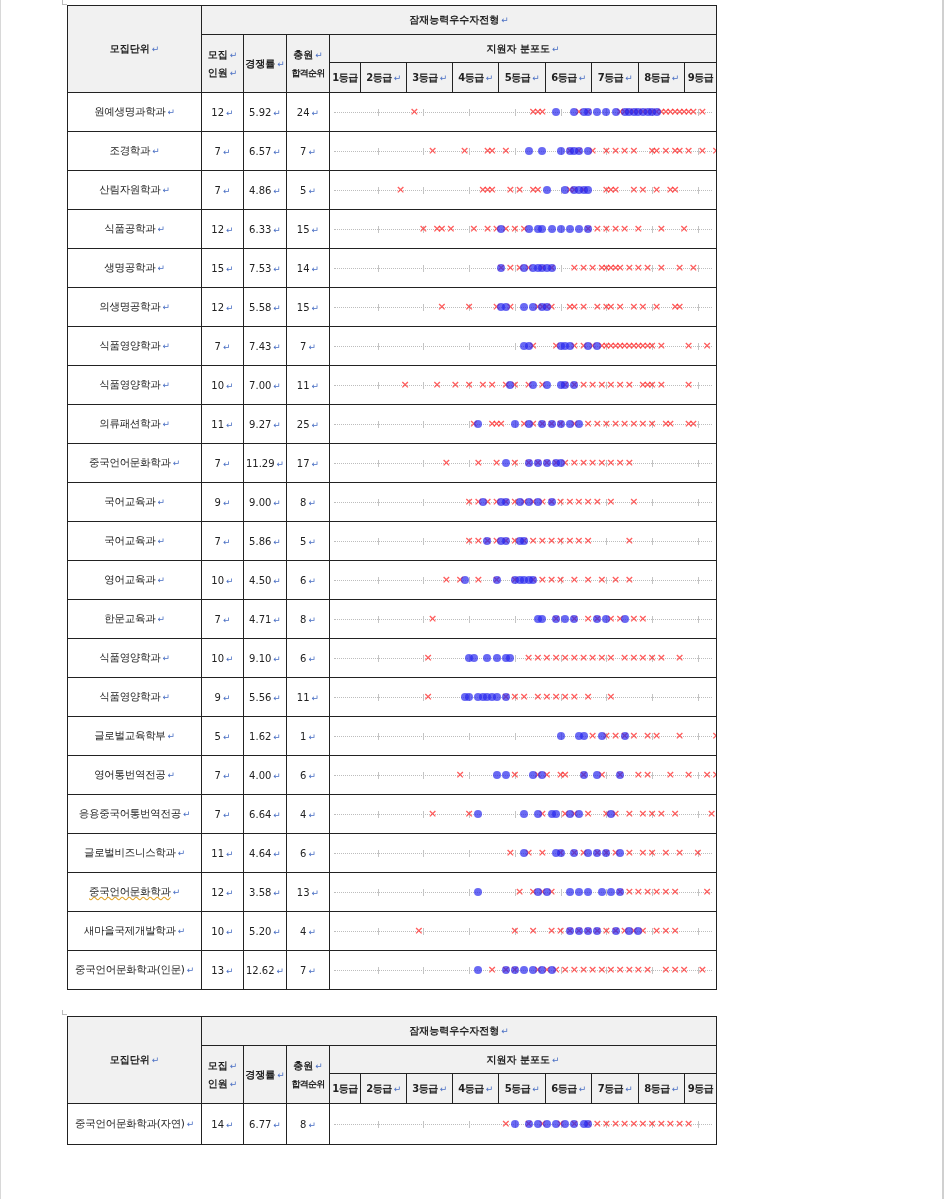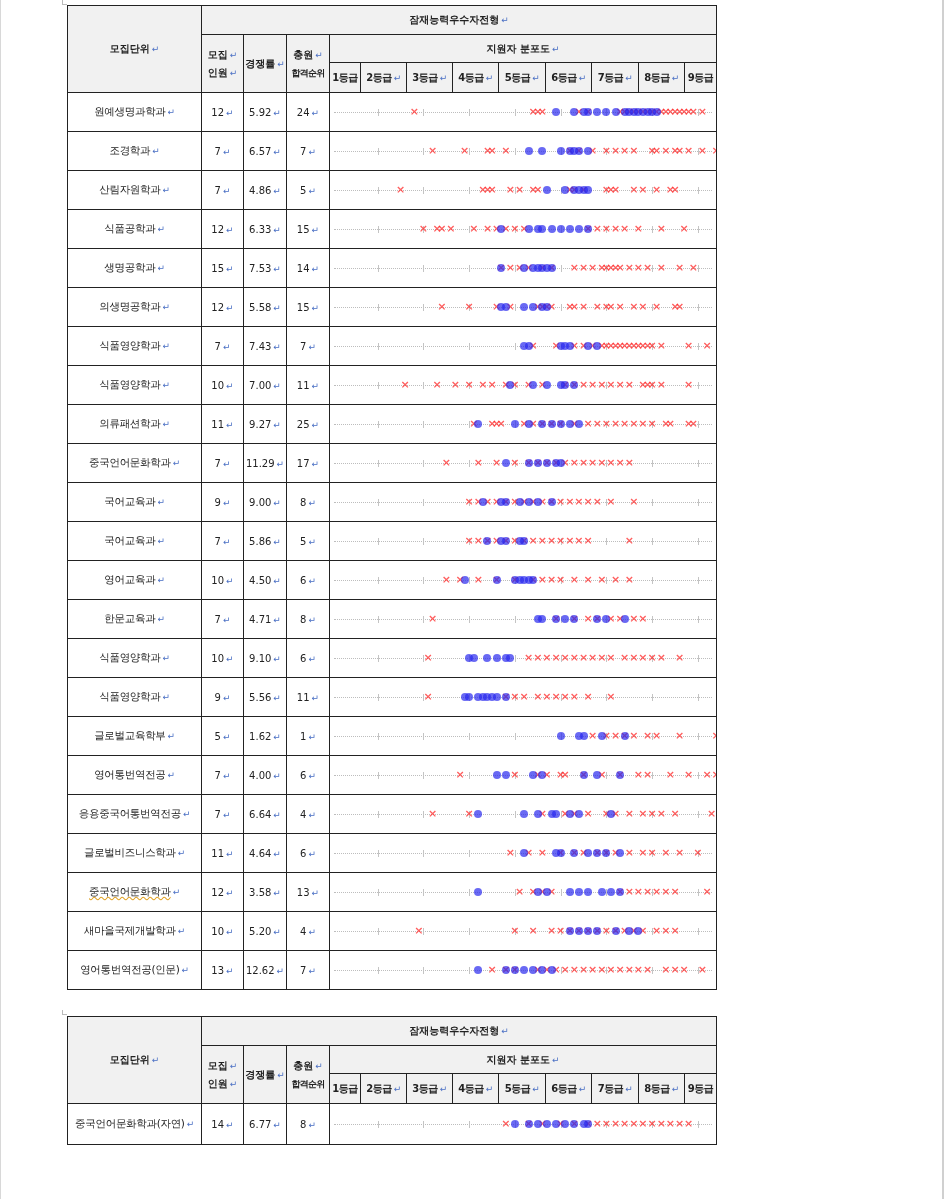--- a/index.html
+++ b/index.html
@@ -1031,21 +1031,21 @@
             <div class="mk-o" style="left: 248.951px;"></div>
             <div class="mk-o" style="left: 258.098px;"></div>
             <div class="mk-o" style="left: 267.244px;"></div>
             <div class="mk-o" style="left: 285.537px;"></div>
             <div class="mk-o" style="left: 299.256px;"></div>
             <div class="mk-o" style="left: 308.402px;"></div>
           </div>
         </td>
       </tr>
       <tr style="height: 39px;">
-        <td class="name"><span>영어통번역전공(인문)</span><span class="ret">↵</span></td>
+        <td class="name"><span>중국언어문화학과(인문)</span><span class="ret">↵</span></td>
         <td class="num"><span>13</span><span class="ret">↵</span></td>
         <td class="num"><span>12.62</span><span class="ret">↵</span></td>
         <td class="num"><span>7</span><span class="ret">↵</span></td>
         <td colspan="9" class="dist">
           <div class="dist-wrap">
             <div class="baseline"></div>
             <div class="tick" style="left: 47.7317px;"></div>
             <div class="tick" style="left: 93.4634px;"></div>
             <div class="tick" style="left: 139.195px;"></div>
             <div class="tick" style="left: 184.927px;"></div>

